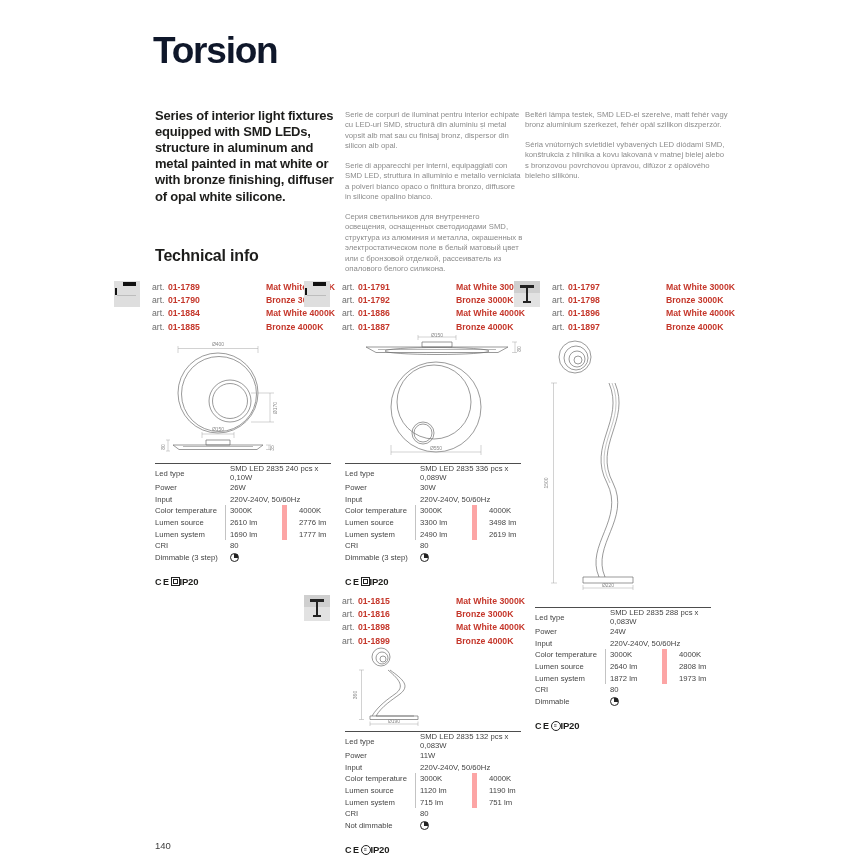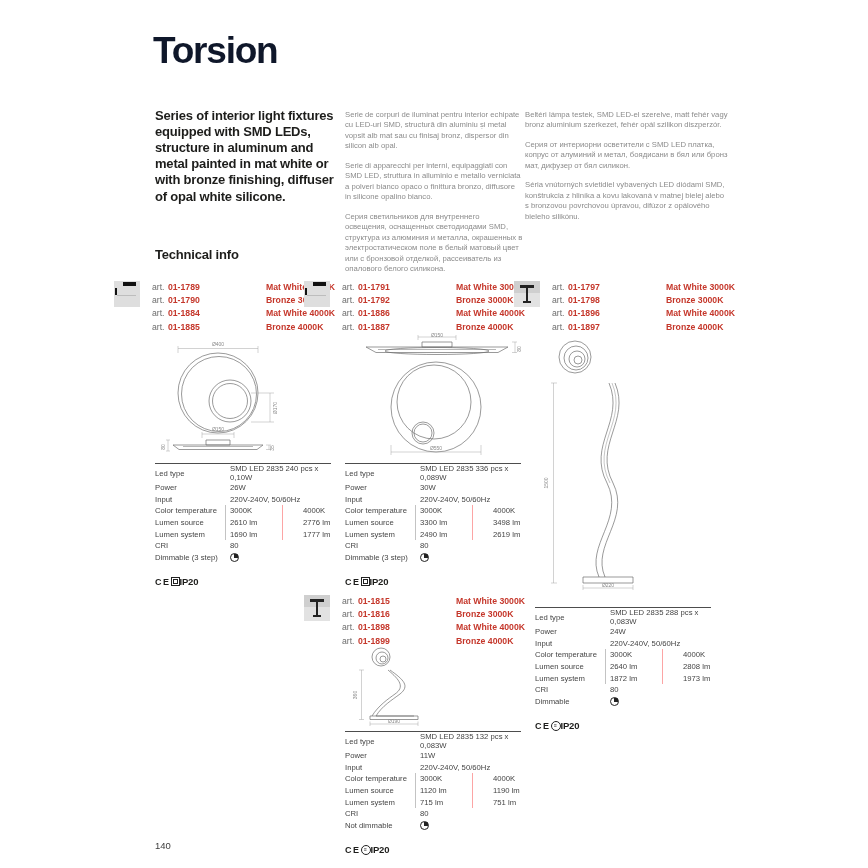--- a/index.html
+++ b/index.html
@@ -12,21 +12,21 @@
     left:153px;top:30px;font-size:37px;font-weight:700;letter-spacing:-1.2px;color:#0f172a;
   }
   .intro-en{
     left:155px;top:108px;width:188px;font-size:13px;font-weight:700;
     line-height:1.24;letter-spacing:-0.2px;color:#1d1d1b;
   }
   .gray-col{font-size:7.7px;line-height:1.36;color:#8b8b8b;}
   .gray-col p{margin:0 0 9px 0;}
   .col2{left:345px;top:110px;width:178px;}
   .col3{left:525px;top:110px;width:205px;}
-  .section-title{left:155px;top:247px;font-size:13px;font-weight:700;letter-spacing:-0.2px;}
+  .section-title{left:155px;top:247px;font-size:16px;font-weight:700;letter-spacing:-0.2px;}
 
   
   .bhead{display:flex;gap:12px;align-items:flex-start;justify-content:flex-end;}
   .picto{width:26px;height:26px;background:#dedede;position:relative;flex:none;}
   .picto.tall{background:linear-gradient(#cfcfcf 0 46%,#e2e2e2 46% 100%);}
   .picto .p-bar{position:absolute;left:9px;top:1px;width:13px;height:4px;background:#111;}
   .picto .p-dash{position:absolute;left:1px;top:7px;width:2.5px;height:7px;background:#111;}
   .picto .p-fold{position:absolute;left:3px;bottom:4px;width:19px;height:7px;border-top:1px solid #bdbdbd;}
   .picto .t-stem{position:absolute;left:12px;top:5px;width:2px;height:16px;background:#222;}
   .picto .t-top{position:absolute;left:6px;top:4px;width:14px;height:3px;background:#222;}
@@ -37,21 +37,21 @@
   .art-prefix{color:#6d6d6d;width:16px;flex:none;}
   .art-code{color:#c5372b;font-weight:700;width:65px;flex:none;}
   .art-finish{color:#c5372b;font-weight:700;margin-left:33px;}
 
   
   .spec{border-top:1px solid #4d4d4d;font-size:7.7px;color:#454545;}
   .srow{display:flex;align-items:center;min-height:11.6px;}
   .slabel{width:70px;flex:none;}
   .sval{flex:1;padding-left:5px;}
   .sv1{width:52px;flex:none;border-left:1px solid #c3c3c3;padding-left:4px;align-self:stretch;display:flex;align-items:center;}
-  .sv2{flex:1;border-left:1px solid #fca5a5;padding-left:20px;align-self:stretch;display:flex;align-items:center;}
+  .sv2{flex:1;border-left:5px solid #fca5a5;padding-left:12px;align-self:stretch;display:flex;align-items:center;}
   .dim-circle{width:7px;height:7px;border:1px solid #222;border-radius:50%;margin-left:5px;
     background:conic-gradient(#222 0 100deg,#fff 100deg 360deg);}
   .cert{display:flex;align-items:center;margin-top:13px;font-size:9.5px;}
   .ce{font-weight:700;letter-spacing:1.5px;font-size:9px;}
   .sym-sq{width:7px;height:7px;border:1px solid #222;display:flex;align-items:center;justify-content:center;}
   .sym-sq i{width:3px;height:3px;border:1px solid #222;display:block;}
   .sym-circ{width:8px;height:8px;border:1px solid #222;border-radius:50%;display:flex;align-items:center;justify-content:center;font-size:5px;line-height:5px;color:#222;}
   .ip{font-weight:700;font-size:9.5px;letter-spacing:-0.2px;}
 
   .page-num{left:155px;top:840px;font-size:9.5px;color:#3c3c3c;}
@@ -66,21 +66,20 @@
 <div class="abs page-title">Torsion</div>
 <div class="abs intro-en">Series of interior light fixtures equipped with SMD LEDs, structure in aluminum and metal painted in mat white or with bronze finishing, diffuser of opal white silicone.</div>
 
 <div class="abs gray-col col2">
   <p>Serie de corpuri de iluminat pentru interior echipate cu LED-uri SMD, structură din aluminiu și metal vopsit alb mat sau cu finisaj bronz, dispersor din silicon alb opal.</p>
   <p>Serie di apparecchi per interni, equipaggiati con SMD LED, struttura in alluminio e metallo verniciata a polveri bianco opaco o finittura bronzo, diffusore in silicone opalino bianco.</p>
   <p>Серия светильников для внутреннего освещения, оснащенных светодиодами SMD, структура из алюминия и металла, окрашенных в электростатическом поле в белый матовый цвет или с бронзовой отделкой, рассеиватель из опалового белого силикона.</p>
 </div>
 <div class="abs gray-col col3">
   <p>Beltéri lámpa testek, SMD LED-el szerelve, matt fehér vagy bronz aluminium szerkezet, fehér opál szilikon diszperzór.</p>
-  <p>Серия от интериорни осветители с SMD LED платка, копрус от алуминий и метал, боядисани в бял или бронз мат, дифузер от бял силикон.</p>
   <p>Séria vnútorných svietidiel vybavených LED diódami SMD, konštrukcia z hliníka a kovu lakovaná v matnej bielej alebo s bronzovou povrchovou úpravou, difúzor z opálového bieleho silikónu.</p>
 </div>
 
 <div class="abs section-title">Technical info</div>
 
 <div class="abs" style="left:155px;top:281px;width:180px;">
   <div class="bhead">
     <div class="picto">
         <i class="p-bar"></i>
         <i class="p-dash"></i>

